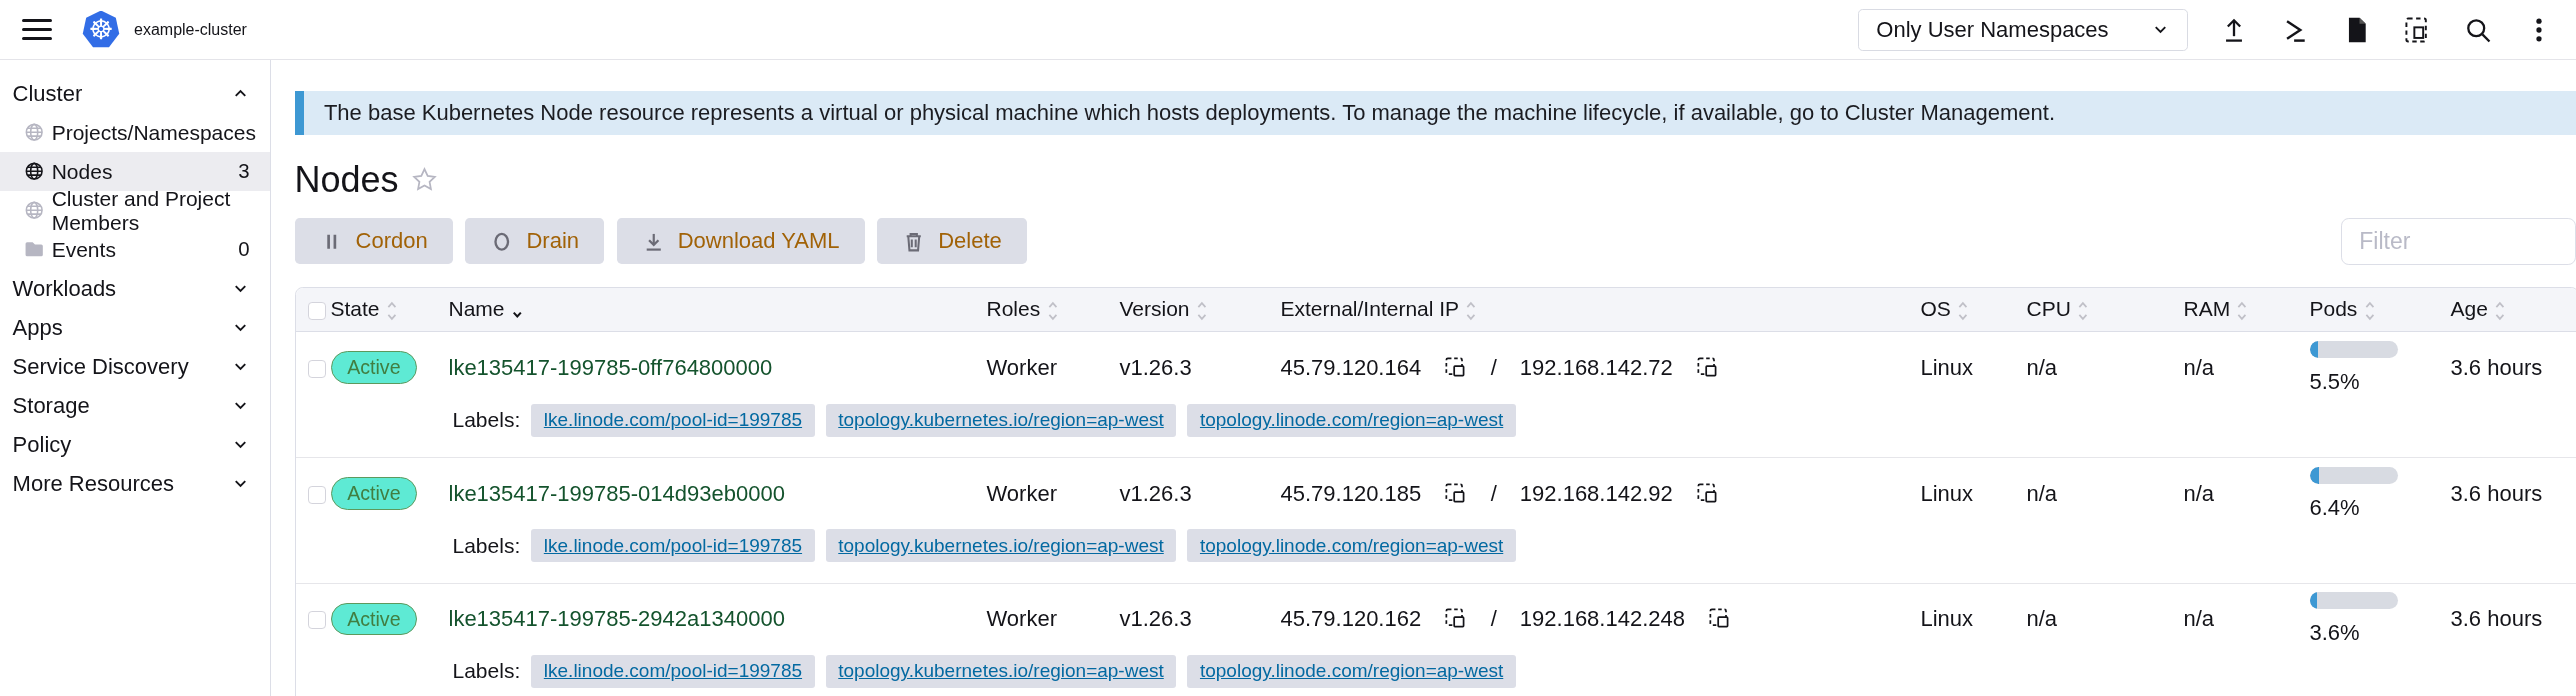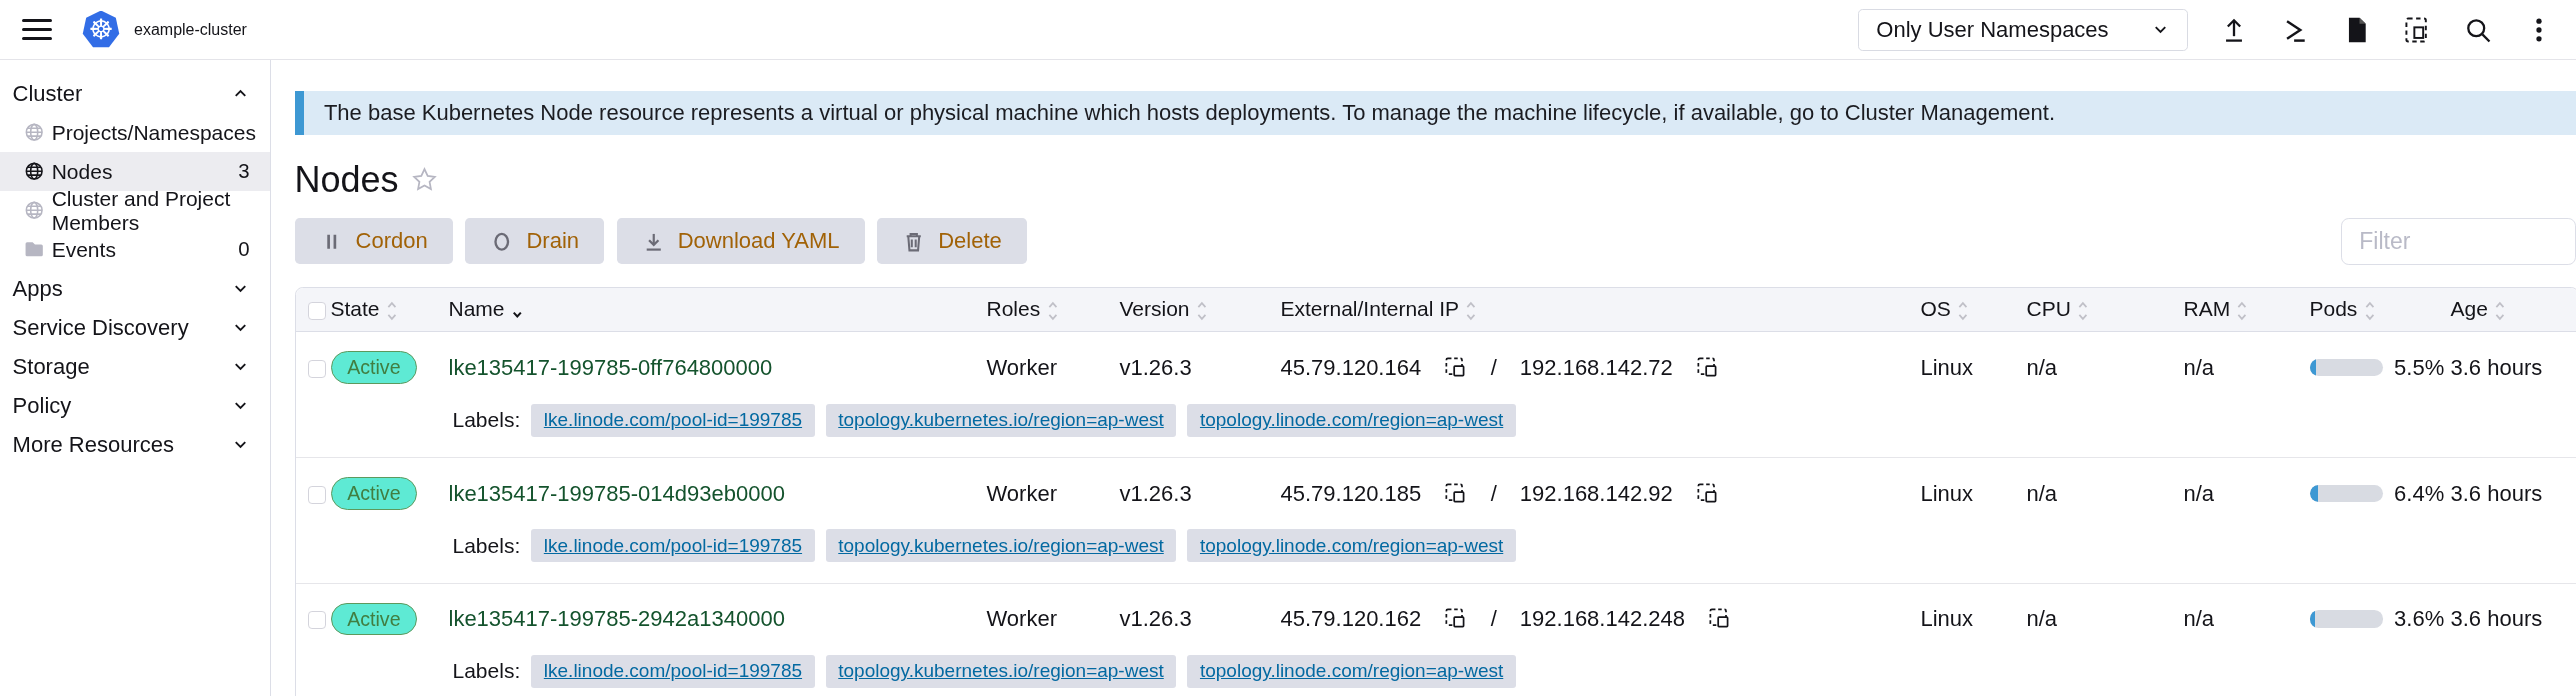--- a/index.html
+++ b/index.html
@@ -62,21 +62,21 @@
   .sort-glyph { display:inline-block; vertical-align:middle; margin-left:6.3px; }
   .checkbox { display:inline-block; width:18px; height:18px; border:1.6px solid #d4d4dc; border-radius:3.9px;
               background:#fff; cursor:pointer; vertical-align:middle; }
   .main-cell { height:72px; vertical-align:middle; font-size:22px; padding-right:6.3px; white-space:nowrap; }
   .cb-cell { padding-left:12.6px; }
   .badge { display:inline-block; border:1.6px solid #5d995d; color:#417e41; border-radius:23.5px;
            padding:3.9px 15.7px; font-size:19.6px; background:#5eead4; }
   .node-link { color:#14532d; text-decoration:none; font-size:22px; cursor:pointer; }
   .ip-cell { display:flex; align-items:center; gap:23px; }
   .copy-icon { width:23.5px; height:23.5px; cursor:pointer; flex:0 0 23.5px; }
-  .pods-wrap { display:flex; align-items:center; gap:11px; }
+  .pods-wrap { display:flex; align-items:flex-start; gap:11px;flex-direction:column; }
   .bar { display:inline-block; width:88px; height:17.3px; background:#d8dbe2; border-radius:8.6px; overflow:hidden; }
   .bar-fill { display:block; height:100%; background:#3d98d3; border-radius:8.6px 0 0 8.6px; }
   .labels-cell { padding:0 0 20.4px 157px; font-size:21px; }
   .labels-line { display:flex; align-items:center; gap:11px; flex-wrap:wrap; }
   .chip { background:#dcdee7; color:#0369a1; border-radius:3px; padding:5.5px 12.6px; font-size:19px; white-space:nowrap;text-decoration:underline; }
   tbody.node + tbody.node tr:first-child td { border-top:0.8px solid #e6e6ea; }
 </style>
 </head>
 <body>
 
@@ -166,20 +166,26 @@
         <span class="count"></span>
       </div>
       <div class="side-child">
         <svg class="child-icon" viewBox="0 0 26 26" fill="#b6b6c2">
             <path d="M2 6a2 2 0 012-2h7l3 3h8a2 2 0 012 2v11a2 2 0 01-2 2H4a2 2 0 01-2-2z"></path>
           </svg>
         <span>Events</span>
         <span class="count">0</span>
       </div>
 
+      <div class="side-section">
+        <span>Workloads</span>
+        <svg class="chev" viewBox="0 0 24 24" fill="none" stroke="#141419" stroke-width="2.4">
+            <path d="M6 9l6 6 6-6"></path>
+          </svg>
+      </div>
       <div class="side-section">
         <span>Apps</span>
         <svg class="chev" viewBox="0 0 24 24" fill="none" stroke="#141419" stroke-width="2.4">
             <path d="M6 9l6 6 6-6"></path>
           </svg>
       </div>
       <div class="side-section">
         <span>Service Discovery</span>
         <svg class="chev" viewBox="0 0 24 24" fill="none" stroke="#141419" stroke-width="2.4">
             <path d="M6 9l6 6 6-6"></path>

